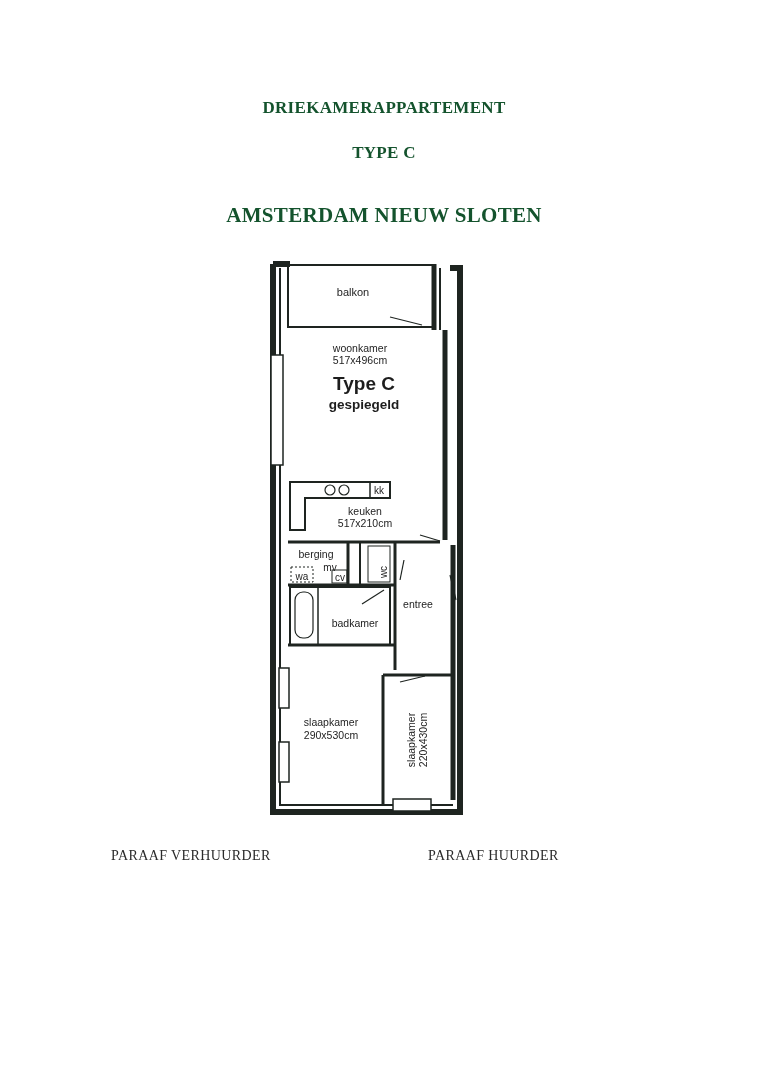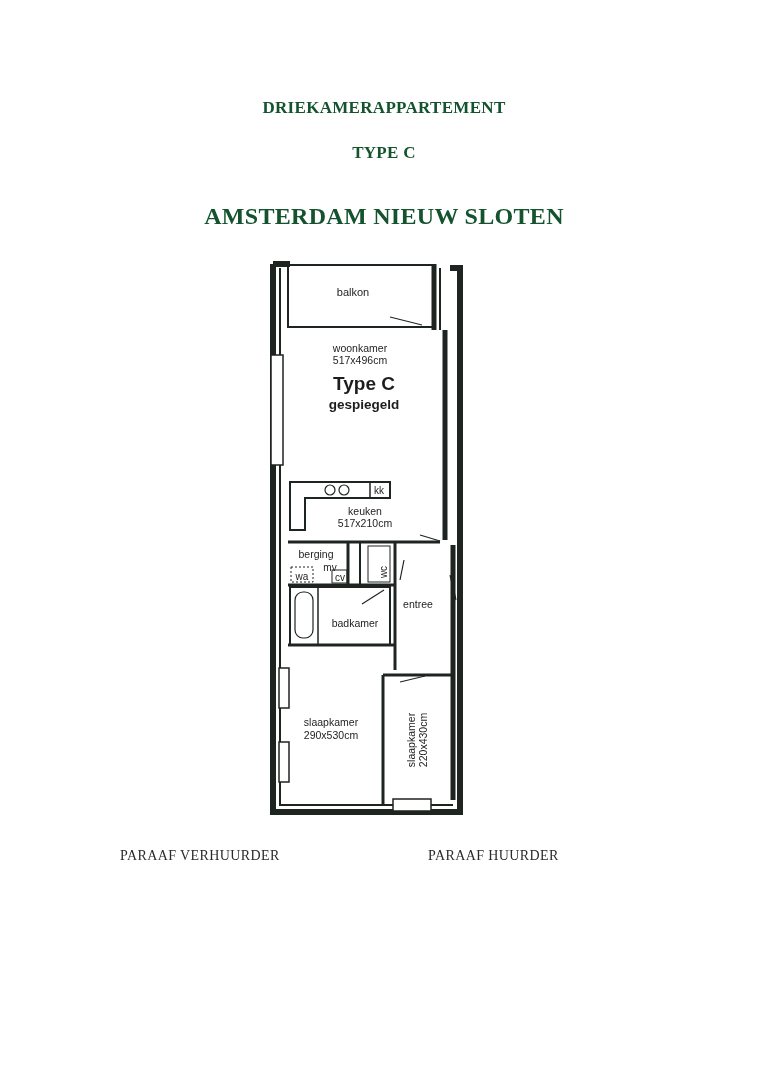--- a/index.html
+++ b/index.html
@@ -4,29 +4,29 @@
   <style>
     html, body { margin: 0; padding: 0; background: #ffffff; }
     body { width: 768px; height: 1085px; position: relative; overflow: hidden; }
     .heading {
       position: absolute; left: 0; width: 768px; text-align: center;
       font-family: "Liberation Serif", "DejaVu Serif", serif;
       font-weight: bold; color: #14532d; letter-spacing: 0.3px;
     }
     #h1 { top: 98px; font-size: 17px; }
     #h2 { top: 143px; font-size: 17px; }
-    #h3 { top: 203px; font-size: 24px; }
+    #h3 { top: 203px; font-size: 21px; }
     .plan { position: absolute; left: 0; top: 0; width: 768px; height: 1085px; }
     .plan text { font-family: "Liberation Sans", "DejaVu Sans", sans-serif; fill: #1d1d1d; }
     .sig {
       position: absolute; top: 848px;
       font-family: "Liberation Serif", "DejaVu Serif", serif;
       font-size: 14px; color: #2b2b2b; letter-spacing: 0.4px;
     }
-    #sig-left { left: 120px; text-align: right; }
+    #sig-left { left: 111px; text-align: right; }
     #sig-right { left: 428px; }
   </style>
 </head>
 <body>
 
 <div id="h1" class="heading">DRIEKAMERAPPARTEMENT</div>
 <div id="h2" class="heading">TYPE C</div>
 <div id="h3" class="heading">AMSTERDAM NIEUW SLOTEN</div>
 
 <svg class="plan" viewBox="0 0 768 1085" xmlns="http://www.w3.org/2000/svg">

